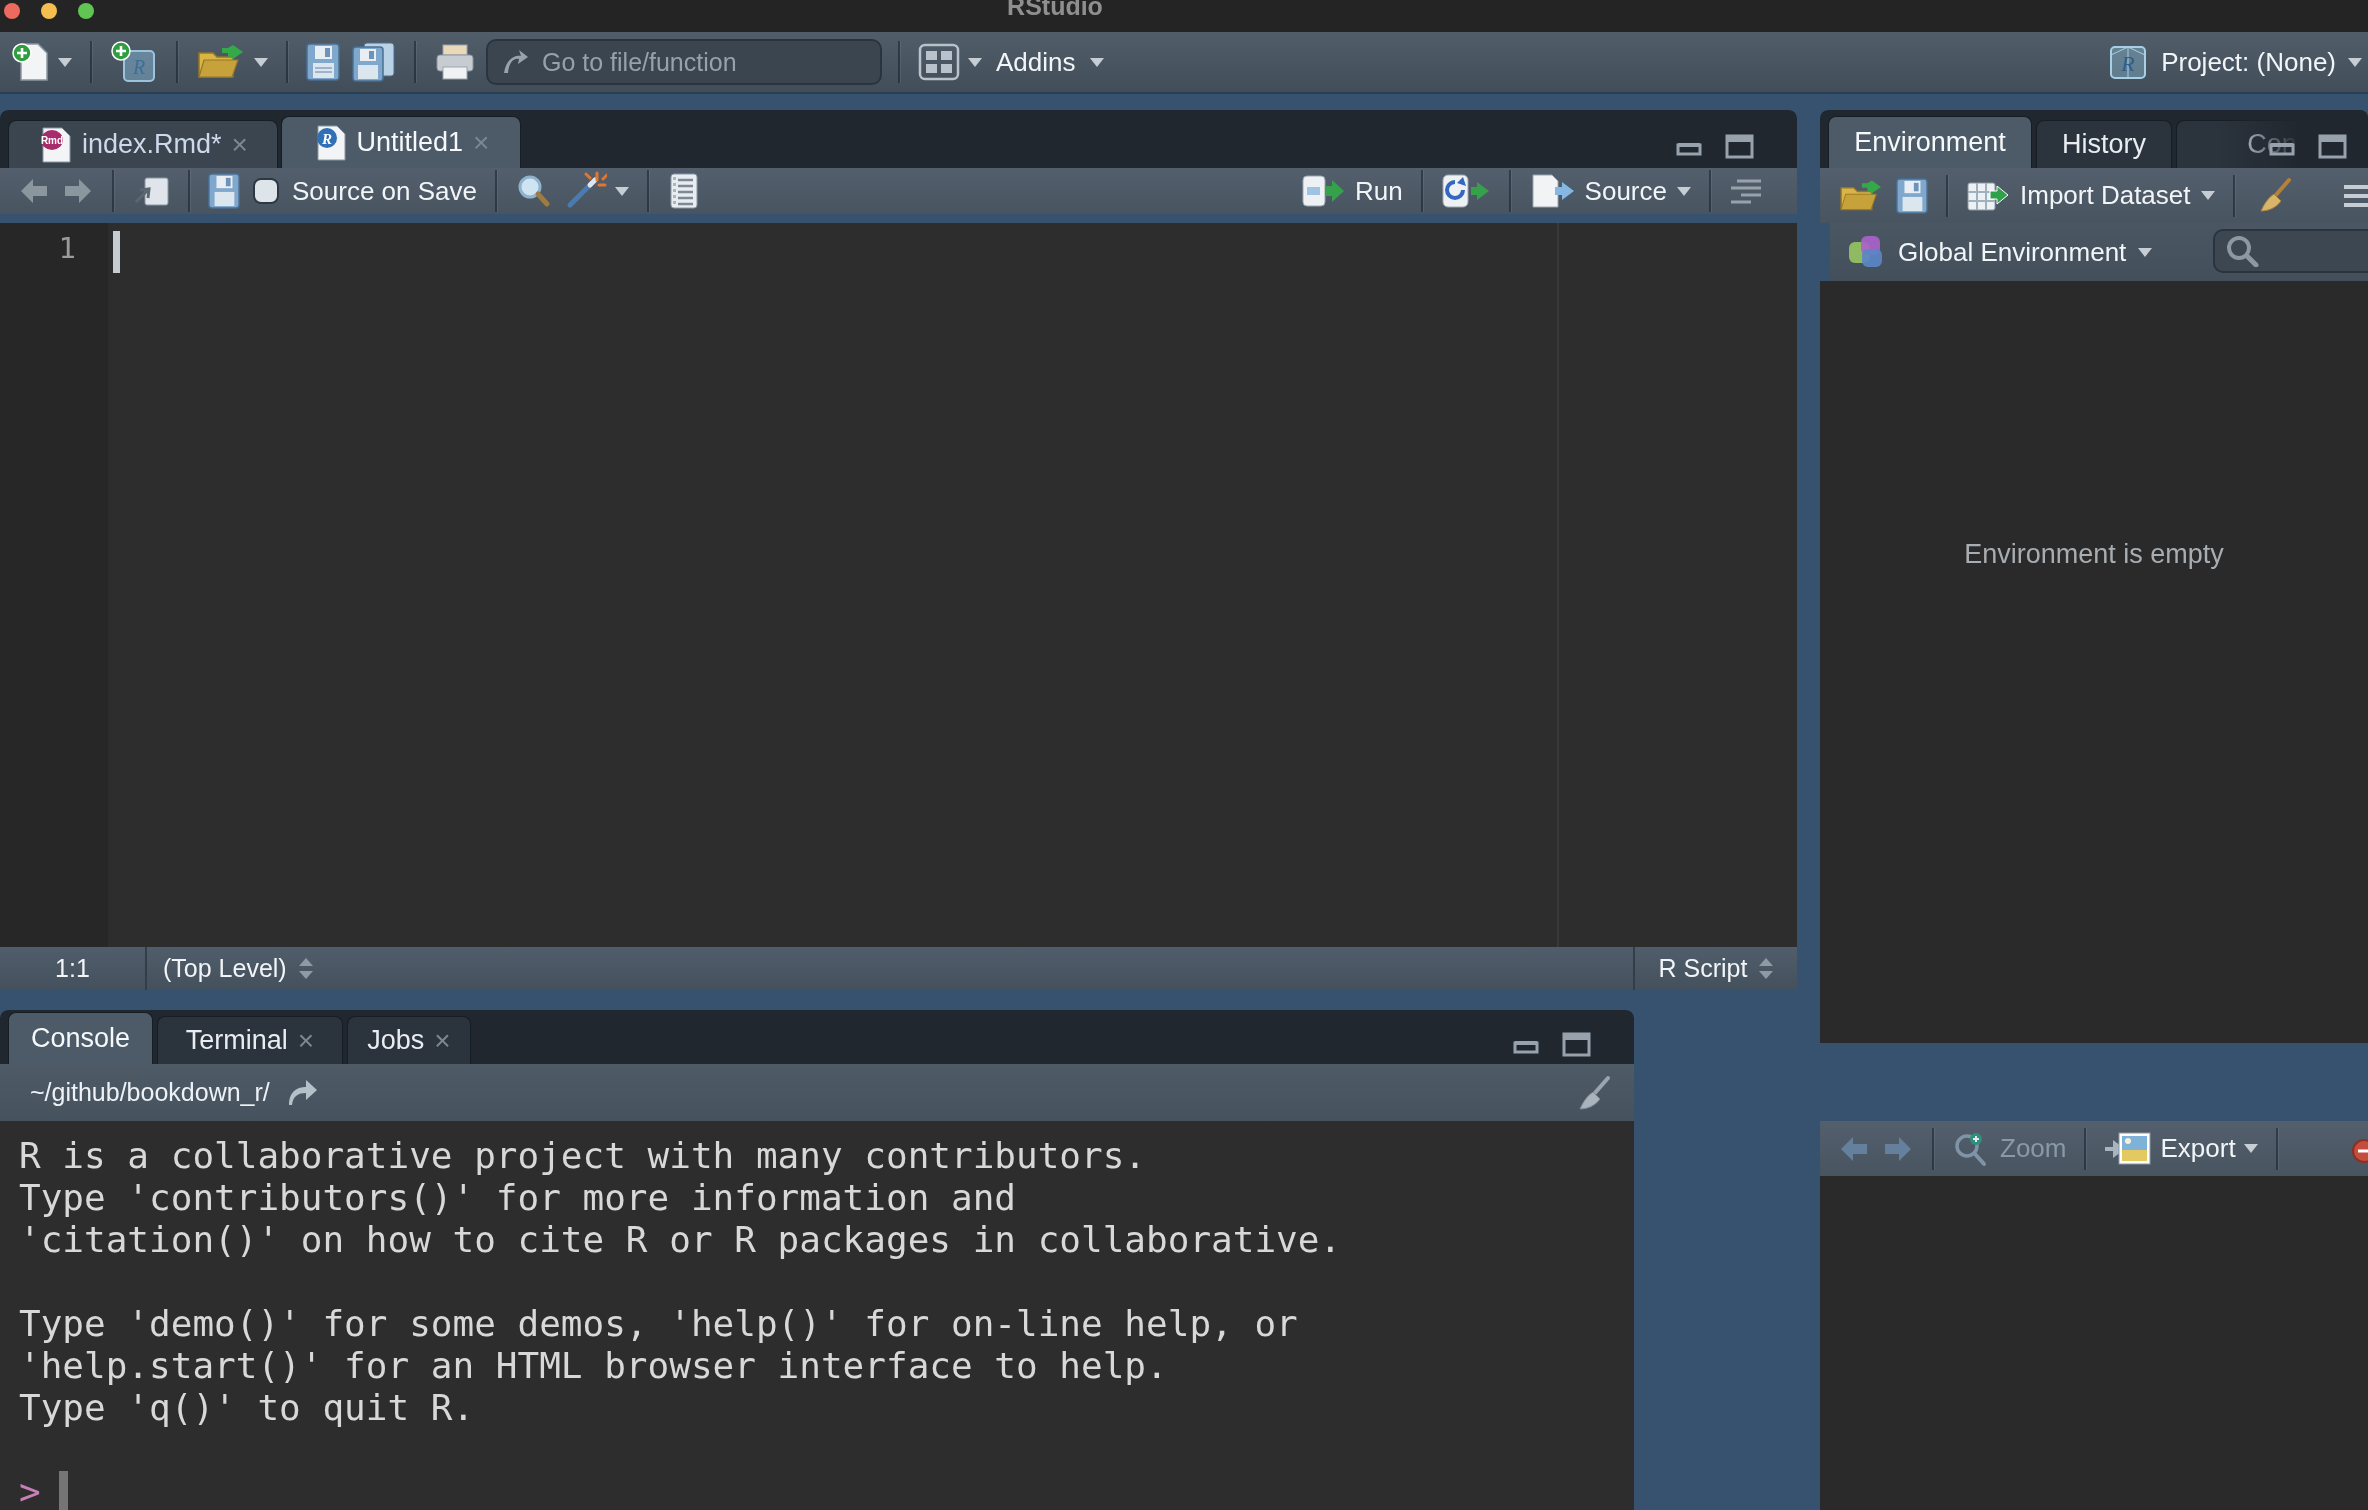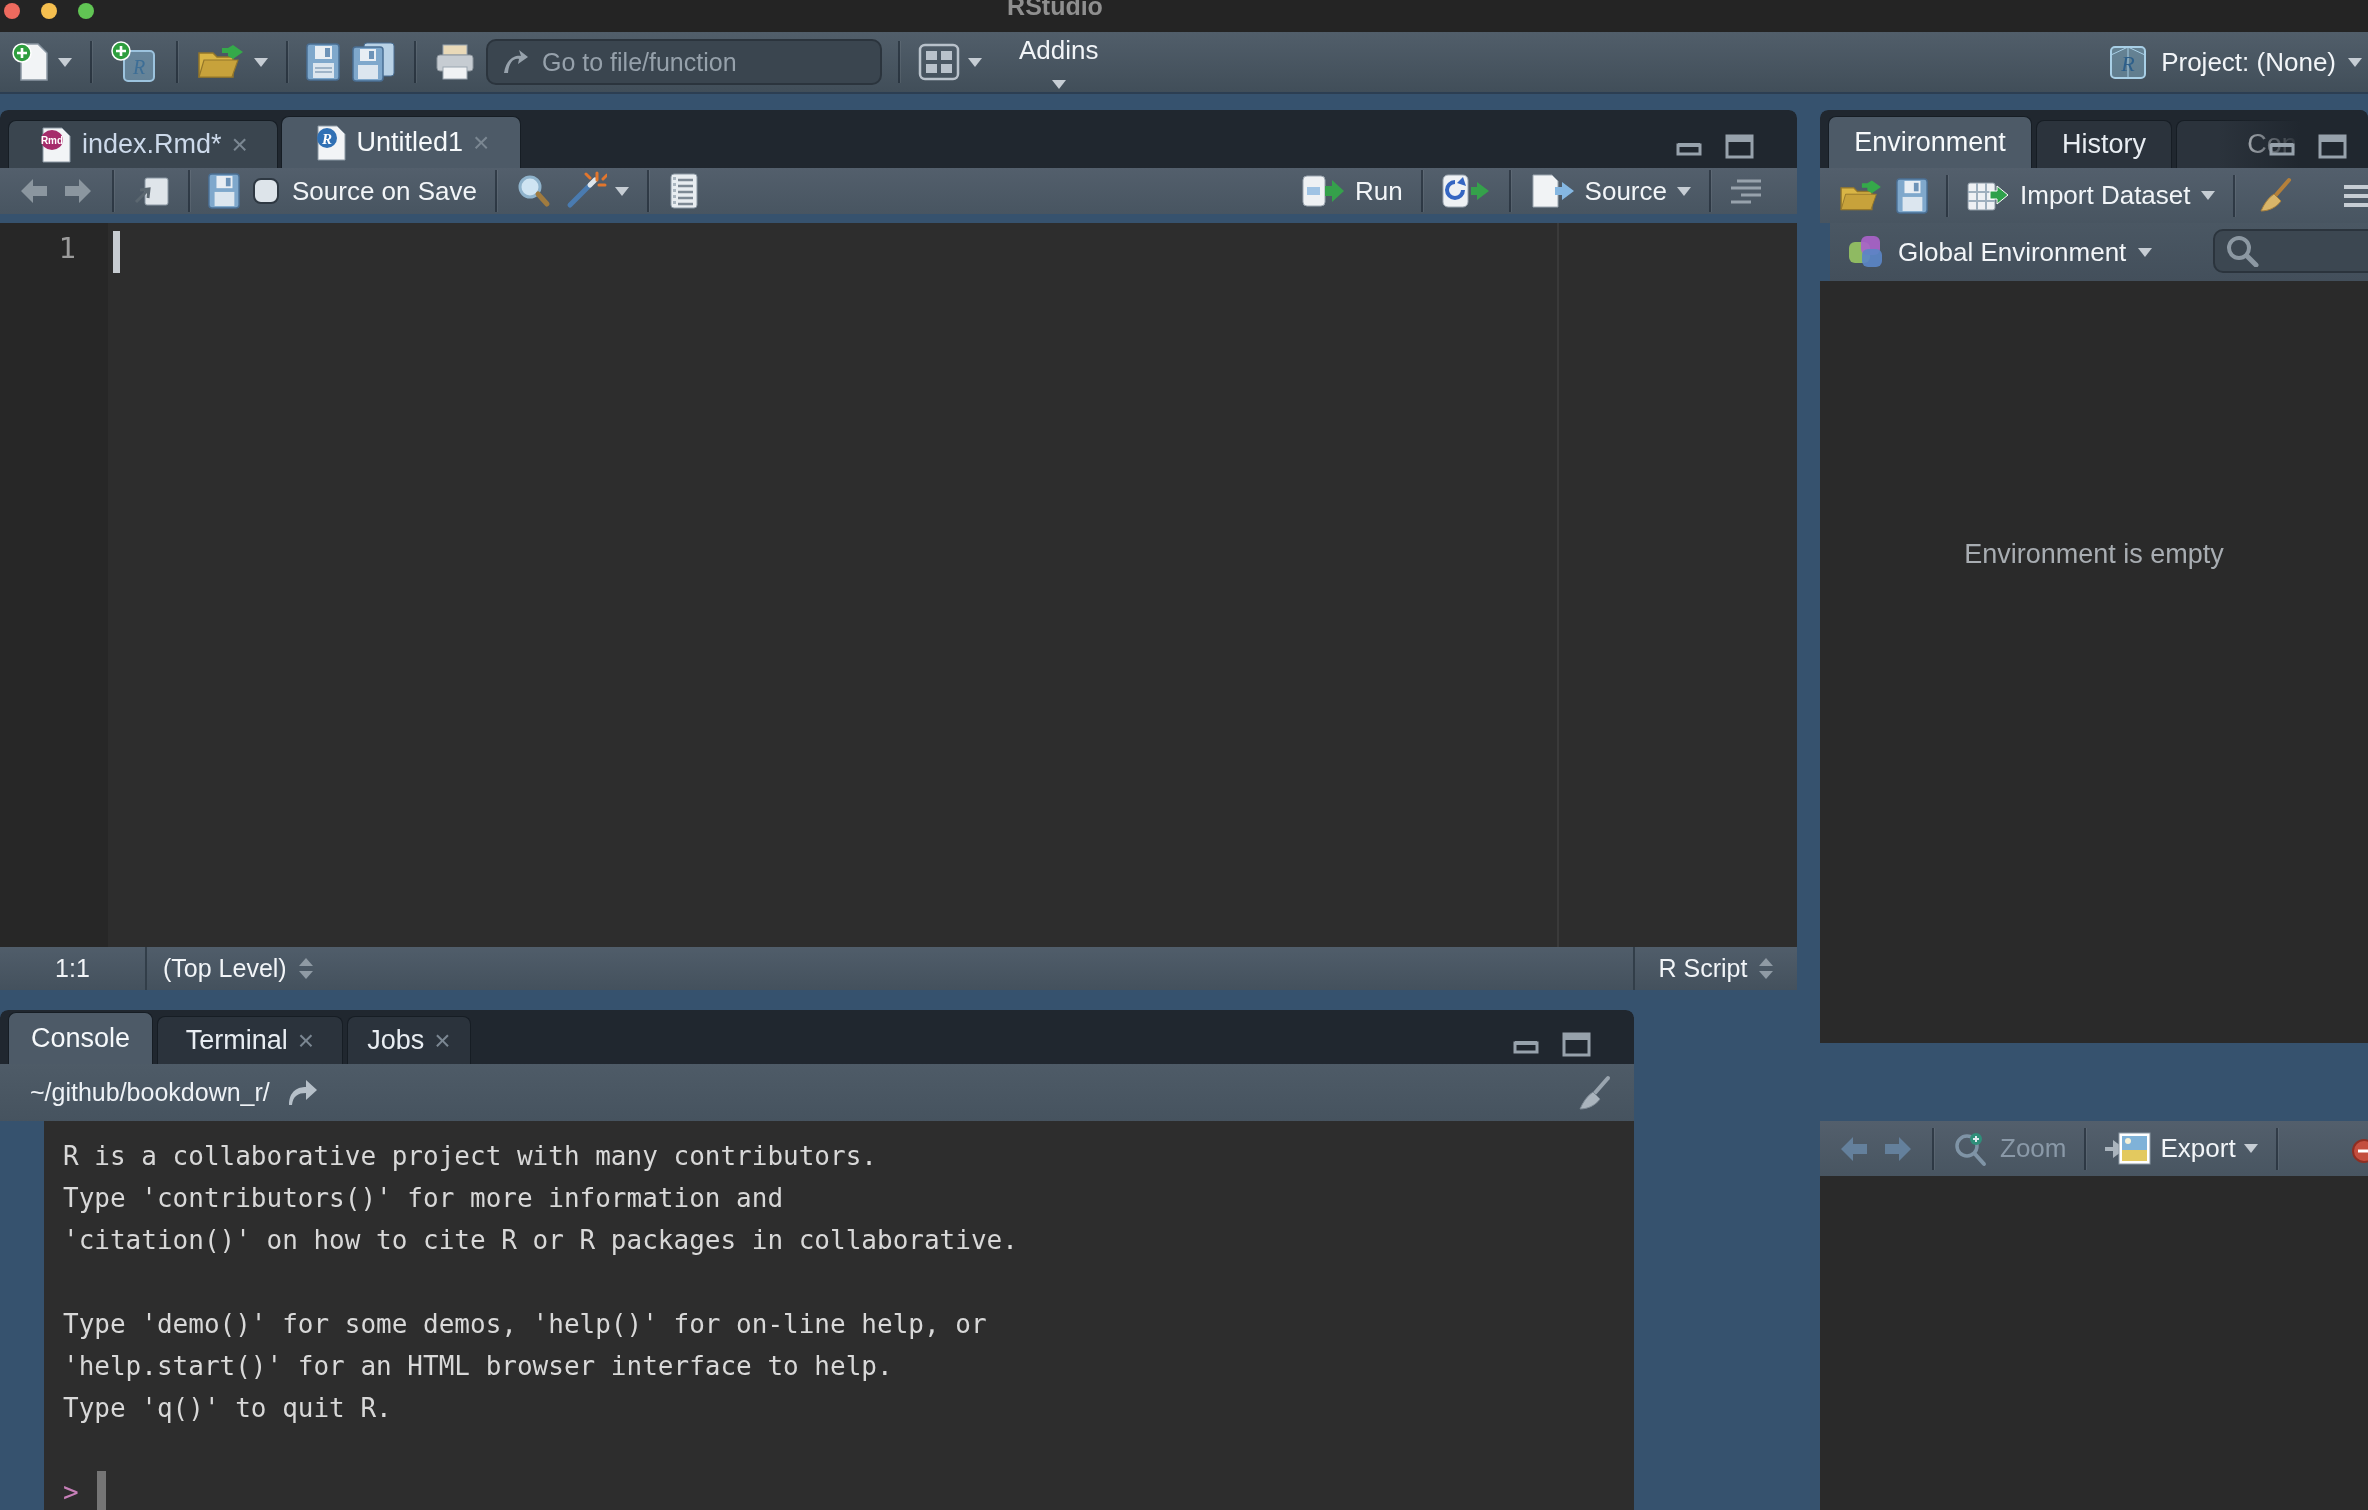--- a/index.html
+++ b/index.html
@@ -56,22 +56,22 @@
   .spin{display:inline-flex;flex-direction:column;align-items:center;gap:5px;margin-left:12px;}
   .spin .up{width:0;height:0;border-left:7px solid transparent;border-right:7px solid transparent;border-bottom:8px solid #8f9aa4;}
   .spin .dn{width:0;height:0;border-left:7px solid transparent;border-right:7px solid transparent;border-top:8px solid #8f9aa4;}
   
   .console-pane{left:0;top:1010px;width:1634px;height:500px;}
   .tabbar.console{height:54px;}
   .dirbar{position:absolute;left:0;top:54px;width:100%;height:57px;background:linear-gradient(#4e5b67,#46535f);
           display:flex;align-items:center;padding-left:30px;box-sizing:border-box;gap:14px;}
   .dir-text{font-size:25px;color:#eef2f6;}
   .console-body{position:absolute;left:0;top:111px;width:100%;height:389px;background:#2d2d2d;
-                font-family:"DejaVu Sans Mono",monospace;font-size:26px;color:#d8d8d8;
-                box-sizing:border-box;padding:14px 0 0 19px;margin-left:44px;}
+                font-family:"DejaVu Sans Mono",monospace;font-size:36px;color:#d8d8d8;
+                box-sizing:border-box;padding:14px 0 0 19px;}
   .cline{height:42px;line-height:42px;white-space:pre;}
   .prompt-row{display:flex;align-items:center;height:42px;margin-top:42px;}
   .prompt{color:#c77fb8;line-height:42px;}
   .ccursor{width:9px;height:42px;background:#757575;margin-left:18px;}
   
   .env-pane{left:1820px;top:110px;width:548px;height:933px;}
   .envtoolbar{top:58px;height:55px;}
   .envrow{position:absolute;left:0;top:113px;width:100%;height:58px;background:linear-gradient(#4a5763,#434f5b);
           display:flex;align-items:center;box-sizing:border-box;padding-left:16px;gap:12px;margin-left:10px;}
   .env-content{position:absolute;left:0;top:171px;width:100%;height:762px;background:#2a2a2a;}
@@ -162,21 +162,21 @@
     <div class="tbtn">
       <svg class="i" width="42" height="38" viewBox="0 0 42 38">
           <rect x="2" y="2" width="38" height="34" rx="5" fill="none" stroke="#b9c2cb" stroke-width="2.5"></rect>
           <rect x="8" y="8" width="11" height="9" fill="#b9c2cb"></rect>
           <rect x="23" y="8" width="11" height="9" fill="#b9c2cb"></rect>
           <rect x="8" y="21" width="11" height="9" fill="#b9c2cb"></rect>
           <rect x="23" y="21" width="11" height="9" fill="#b9c2cb"></rect>
         </svg>
       <span class="caret"></span>
     </div>
-    <div class="tbtn" style="margin-left:25px;gap:14px;flex-direction:column;">
+    <div class="tbtn" style="margin-left:2px;gap:14px;">
       <span class="label26">Addins</span>
       <span class="caret"></span>
     </div>
     <div class="project">
       <svg class="i" width="42" height="42" viewBox="0 0 42 42">
           <rect x="4" y="6" width="34" height="31" rx="4" fill="rgba(150,205,235,.35)" stroke="#a8cfe6" stroke-width="2"></rect>
           <path d="M4 14l17-8 17 8M21 6v31" stroke="#a8cfe6" stroke-width="1" fill="none"></path>
           <text x="21" y="30" font-size="22" fill="#2d5f8a" text-anchor="middle" font-family="Liberation Serif" font-style="italic">R</text>
         </svg>
       <span class="label26">Project: (None)</span>

